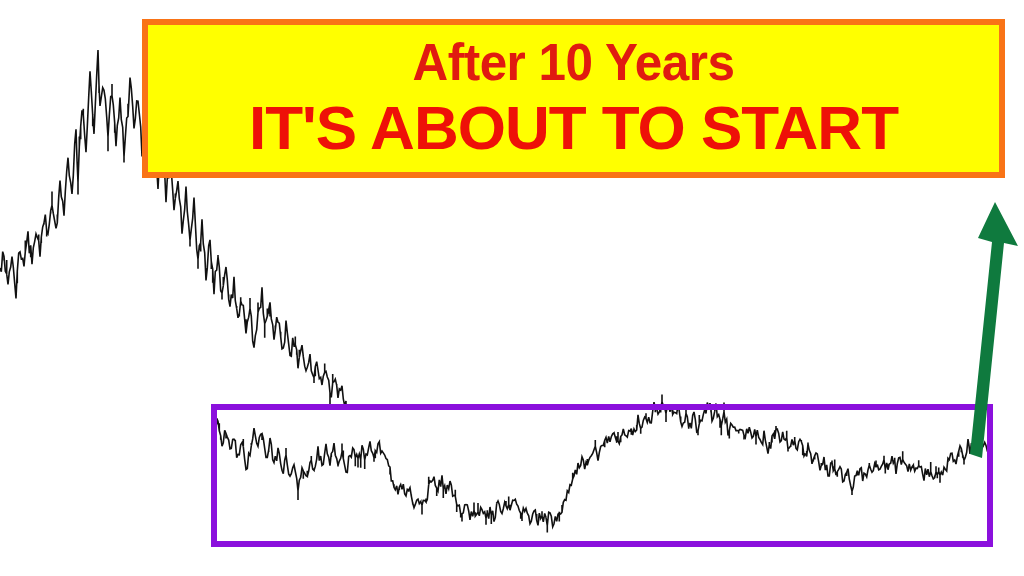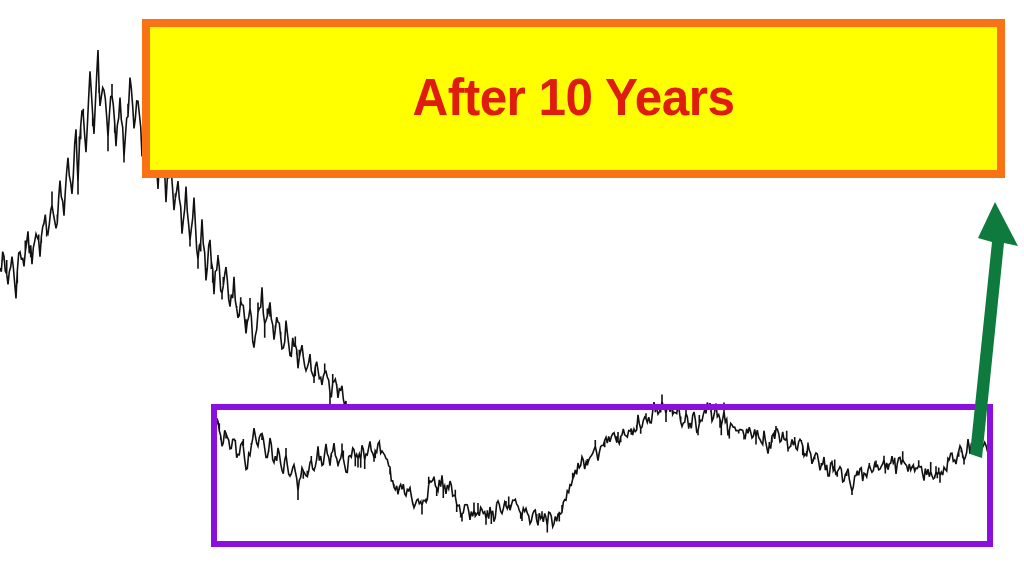--- a/index.html
+++ b/index.html
@@ -36,21 +36,21 @@
   }
 
   
   #headline-banner {
     position: absolute;
     left: 142px;
     top: 19px;
     width: 863px;
     height: 159px;
     background: #ffff00;
-    border: 8px solid #f97316;
+    border: 6px solid #f97316;
     box-sizing: border-box;
     display: flex;
     flex-direction: column;
     align-items: center;
     justify-content: center;
     padding: 0 4px 2px 4px;
   }
   #headline-line-1 {
     color: #e01b10;
     font-family: "Liberation Sans", sans-serif;
@@ -124,15 +124,16 @@
 
   <div id="consolidation-box"></div>
 
   <svg id="breakout-arrow" viewBox="0 0 66 262">
     <polygon points="43,6 66,50 52,47 30,262 18,258 40,46 26,42" fill="#0f7a3e"></polygon>
   </svg>
 
 
   <div id="headline-banner">
     <div id="headline-line-1">After 10 Years</div>
+    <div id="headline-line-2">IT'S ABOUT TO START</div>
   </div>
 
 </div>
 
 </body></html>

